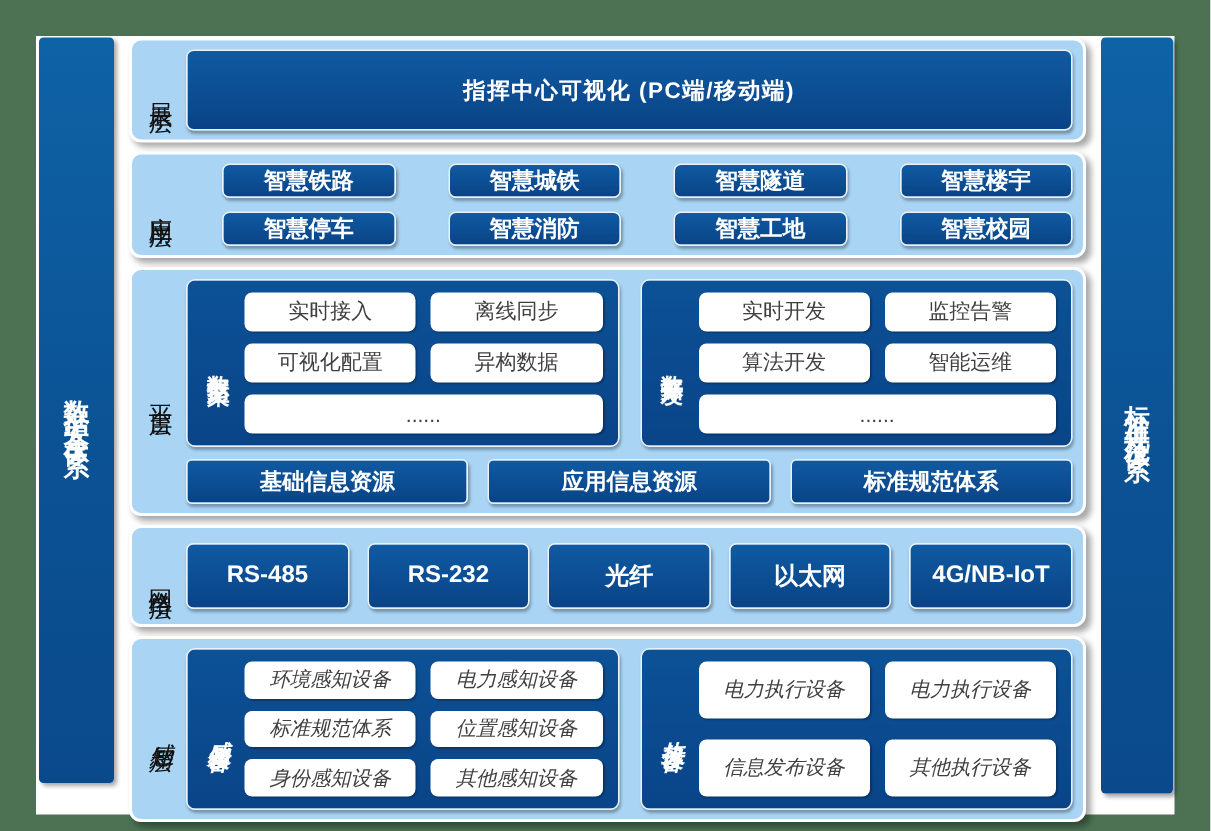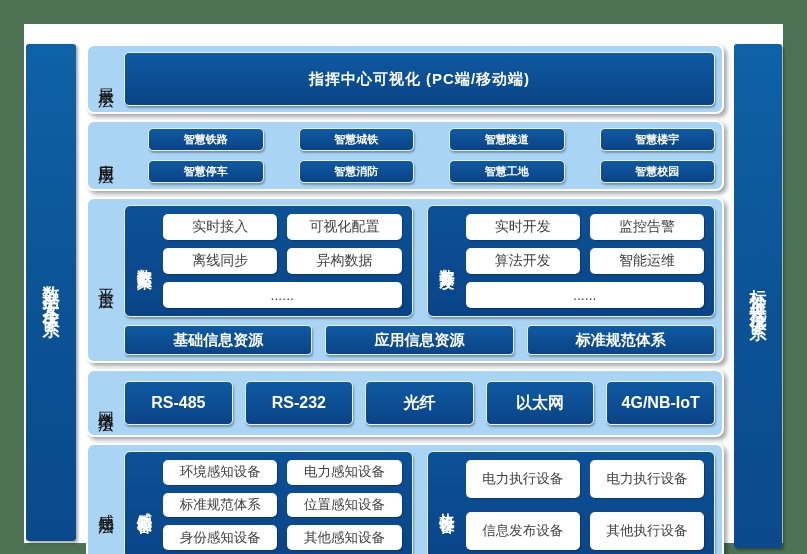--- a/index.html
+++ b/index.html
@@ -1,19 +1,19 @@
 <!DOCTYPE html>
 <html><head>
 <meta charset="utf-8">
 <style>
   html,body{margin:0;padding:0;}
   body{font-family:"Liberation Sans","DejaVu Sans",sans-serif;}
   .canvas{position:relative;width:807px;height:554px;background:#4c7253;overflow:hidden;}
   .paper{position:absolute;left:24px;top:24px;width:759px;height:519px;background:#ffffff;
-         display:flex;align-items:flex-start;padding-top:20px;box-sizing:border-box;}
+         display:flex;align-items:flex-start;padding-top:1px;box-sizing:border-box;}
   .vtext{writing-mode:vertical-lr;text-orientation:upright;letter-spacing:3px;line-height:1;}
 
   
   .side{width:50px;height:497px;border-radius:3px;margin-left:2px;
         background:linear-gradient(180deg,#0e62a6 0%,#0b5294 55%,#0a4a8c 100%);
         box-shadow:2px 2px 3px rgba(0,0,0,0.35);
         display:flex;align-items:center;justify-content:center;}
   .side.right{width:48px;height:504px;margin-left:10px;}
   .side .vtext{color:#fff;font-size:17px;font-weight:bold;letter-spacing:7px;}
 
@@ -32,21 +32,21 @@
         box-shadow:1px 2px 2px rgba(0,0,0,0.3);box-sizing:border-box;}
 
   
   .p-display{height:70px;}
   .banner{flex:1;font-size:15px;font-weight:bold;letter-spacing:1px;}
 
   
   .p-app{height:71px;}
   .app-grid{display:grid;grid-template-columns:repeat(4,1fr);grid-template-rows:1fr 1fr;
             gap:9px 11px;flex:1;}
-  .app-grid .dark{font-size:11px;font-weight:bold;margin-left:24px;}
+  .app-grid .dark{font-size:15px;font-weight:bold;margin-left:24px;}
 
   
   .p-platform{height:166px;}
   .platform-col{flex-direction:column;gap:8px;}
   .groups-row{flex:1;display:flex;gap:14px;}
   .group{flex:1;background:linear-gradient(180deg,#0c5196 0%,#0a4488 100%);
          border:1px solid #e8f2fb;border-radius:6px;box-shadow:1px 2px 2px rgba(0,0,0,0.3);
          display:flex;align-items:stretch;gap:8px;padding:8px 10px;box-sizing:border-box;}
   .group-title{display:flex;align-items:center;justify-content:center;width:20px;
                color:#fff;font-size:15px;font-weight:bold;letter-spacing:2px;}
@@ -56,21 +56,21 @@
   .chip.wide{grid-column:1 / -1;}
   .resources-row{height:30px;display:flex;gap:13px;}
   .resources-row .dark{flex:1;font-size:15px;font-weight:bold;border-radius:4px;}
 
   
   .p-network{height:68px;}
   .net-row{flex:1;display:flex;gap:12px;align-items:center;}
   .net-row .dark{flex:1;height:44px;font-size:16px;font-weight:bold;}
 
   
-  .p-perception{height:124px;}
+  .p-perception{height:124px;font-style:italic;}
   .chip-grid.three{grid-template-rows:1fr 1fr 1fr;}
   .chip-grid.two{grid-template-rows:1fr 1fr;gap:14px 10px;}
   .p-perception .chip{font-size:13.5px;}
 </style>
 </head>
 <body>
 
 <div class="canvas">
   <div class="paper">
 
@@ -105,22 +105,22 @@
 
       <section class="panel p-platform">
         <div class="layer-label vtext">平台层</div>
         <div class="content platform-col">
           <div class="groups-row">
 
             <div class="group">
               <div class="group-title vtext">数据汇聚</div>
               <div class="chip-grid three">
                 <div class="chip">实时接入</div>
+                <div class="chip">离线同步</div>
                 <div class="chip">可视化配置</div>
-                <div class="chip">离线同步</div>
                 <div class="chip">异构数据</div>
                 <div class="chip wide">......</div>
               </div>
             </div>
 
             <div class="group">
               <div class="group-title vtext">数据开发</div>
               <div class="chip-grid three">
                 <div class="chip">实时开发</div>
                 <div class="chip">监控告警</div>

